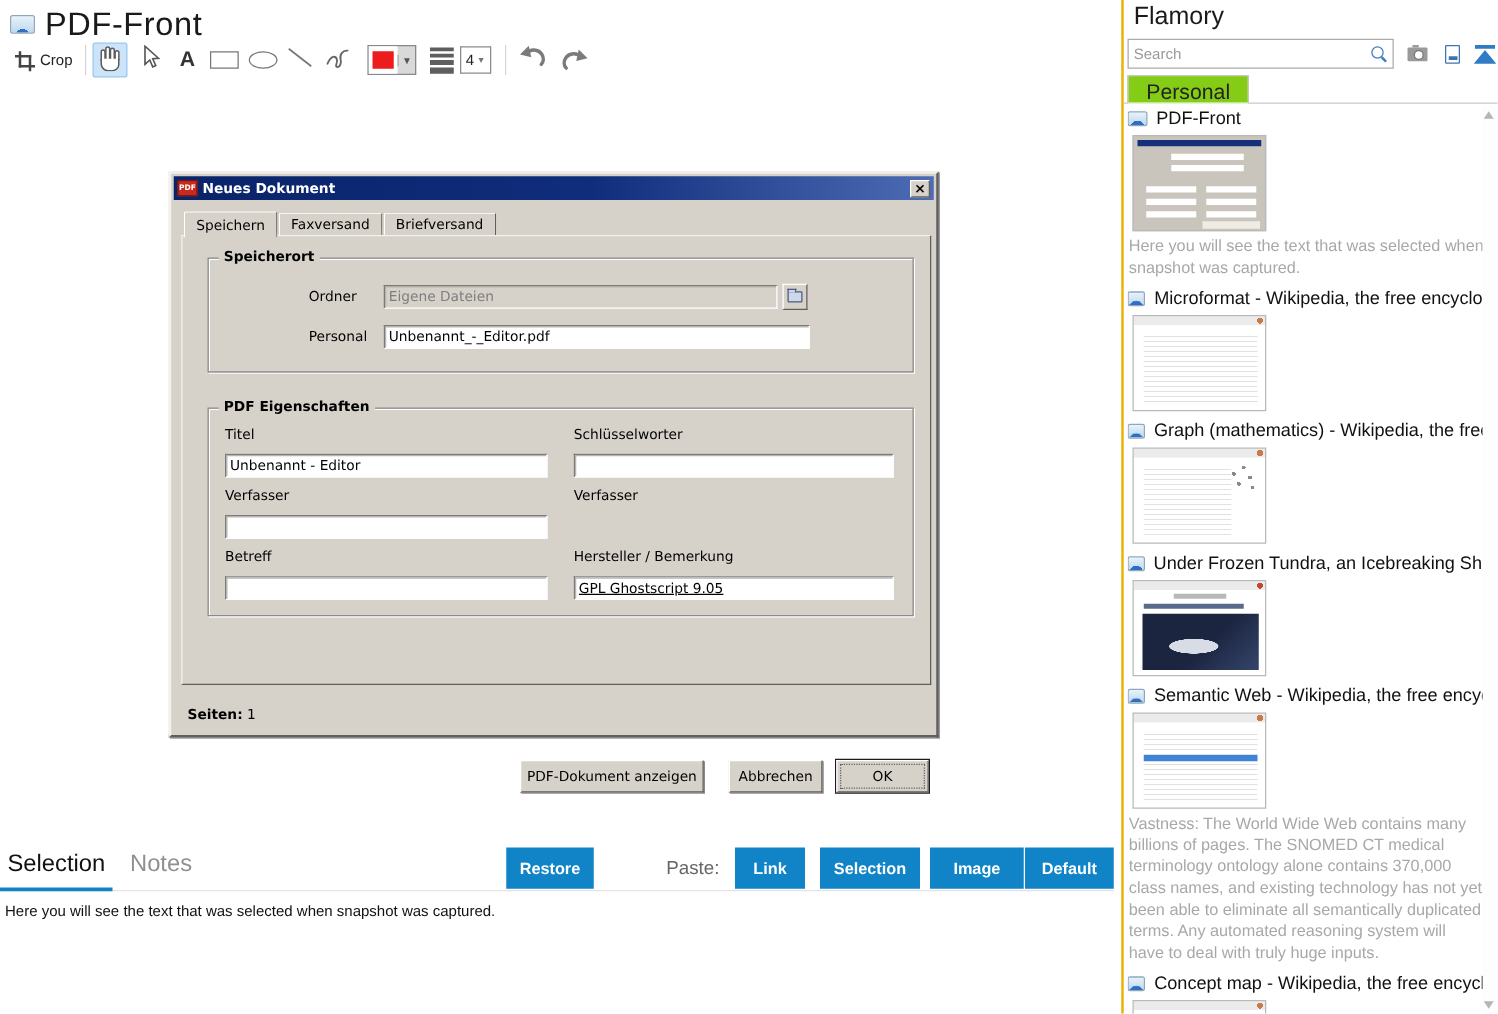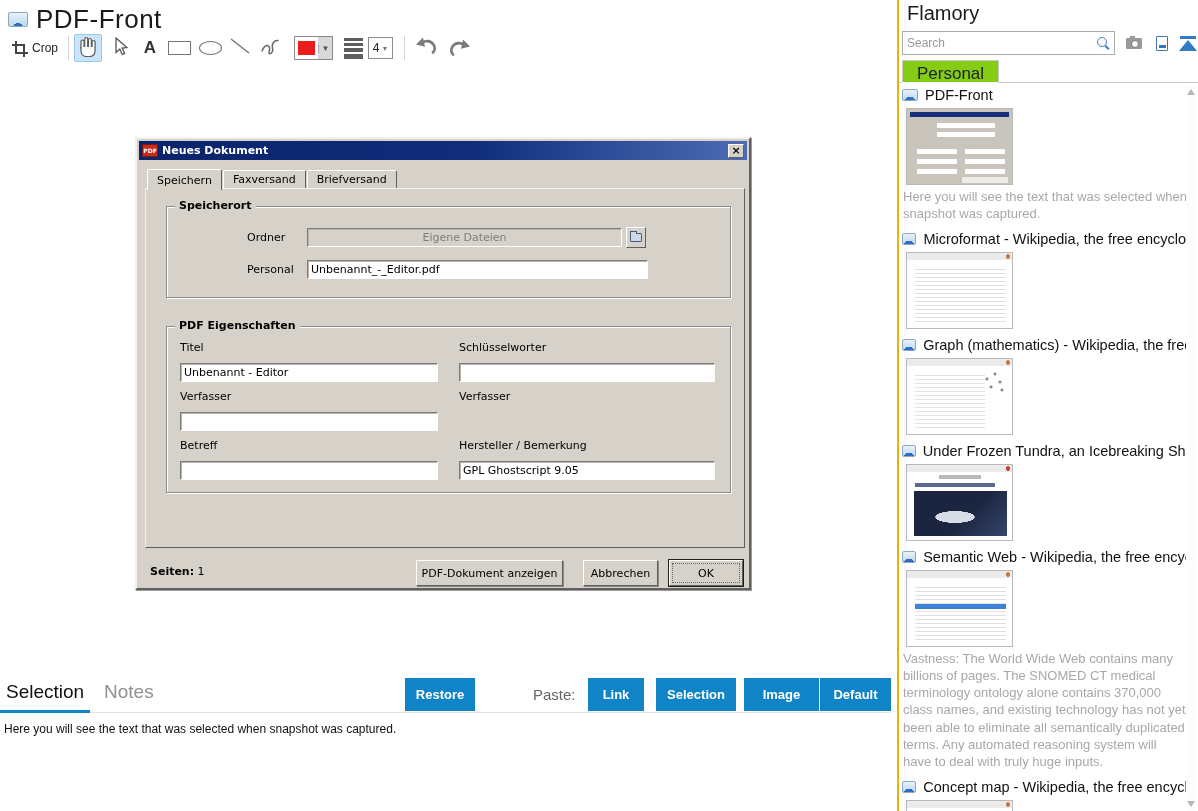--- a/index.html
+++ b/index.html
@@ -69,31 +69,31 @@
   .grp { position:absolute; border:1px solid #8b8b8b;
          box-shadow:inset 1px 1px 0 #fff, 1px 1px 0 #fff; }
   .grp-legend { position:absolute; top:-8px; left:8px; background:#d6d2ca; padding:0 4px;
                 font-weight:bold; }
   .grp1 { left:20px; top:17px; width:565px; height:92px; }
   .grp2 { left:20px; top:137px; width:565px; height:167px; }
   .dlg-label { position:absolute; white-space:nowrap; }
   .win-input { position:absolute; height:19px; background:#fff; border:1px solid;
                border-color:#7b7b7b #fff #fff #7b7b7b; box-shadow:inset 1px 1px 0 #b9b5ad;
                font-family:"DejaVu Sans", sans-serif; font-size:11px; padding:0 3px; color:#000; }
-  .win-input:disabled, .win-input.disabled { background:#d6d2ca; color:#7e7e7e;text-align:center; }
+  .win-input:disabled, .win-input.disabled { background:#d6d2ca; color:#7e7e7e; }
   .browse-btn { position:absolute; width:20px; height:21px; background:#d6d2ca; border:1px solid;
                 border-color:#fff #5f5f5f #5f5f5f #fff; display:flex; align-items:center; justify-content:center; }
   .folder-glyph { width:12px; height:9px; border:1px solid #4a5a7a; border-radius:1px;
                   background:#cfd8ea; position:relative; }
   .folder-glyph::before { content:""; position:absolute; left:-1px; top:-3px; width:5px; height:2px;
                   border:1px solid #4a5a7a; border-bottom:none; background:#cfd8ea; }
   .win-btn { position:absolute; height:26px; background:#d6d2ca; border:1px solid;
              border-color:#fff #5f5f5f #5f5f5f #fff; box-shadow:1px 1px 0 #8a8a8a;
              font-family:"DejaVu Sans", sans-serif; font-size:11px; display:flex;
-             align-items:center; justify-content:center; color:#000; }
+             align-items:center; justify-content:center; color:#000;margin-top:48px; }
   .win-btn.default { box-shadow:0 0 0 1px #1c1c1c; outline:1px dotted #666; outline-offset:-4px; }
   .seiten { position:absolute; left:13px; top:426px; }
   .seiten b { font-weight:bold; }
 
   
   .bottom { position:absolute; left:0; top:676px; width:897px; height:135px; background:#fff; }
   .bp-tab { position:absolute; top:5px; font-size:19px; }
   .bp-tab.active { color:#111; }
   .bp-tab.inactive { color:#909090; }
   .bp-underline { position:absolute; left:0; top:34px; width:90px; height:3px; background:#1184c8; z-index:2; }
@@ -322,21 +322,21 @@
           <span class="dlg-label" style="left:292px;top:14px">Schlüsselworter</span>
           <input class="win-input" style="left: 292px; top: 36px; width: 256px;" value="">
 
           <span class="dlg-label" style="left:13px;top:63px">Verfasser</span>
           <input class="win-input" style="left: 13px; top: 85px; width: 258px;" value="">
           <span class="dlg-label" style="left:292px;top:63px">Verfasser</span>
 
           <span class="dlg-label" style="left:13px;top:112px">Betreff</span>
           <input class="win-input" style="left: 13px; top: 134px; width: 258px;" value="">
           <span class="dlg-label" style="left:292px;top:112px">Hersteller / Bemerkung</span>
-          <input class="win-input" style="left: 292px; top: 134px; width: 256px;" value="GPL Ghostscript 9.05">
+          <input class="win-input" style="left: 292px; top: 134px; width: 256px; text-decoration: underline;" value="GPL Ghostscript 9.05">
         </div>
       </div>
 
       <span class="seiten">
         <b>Seiten:</b>
         <span>1</span>
       </span>
       <button class="win-btn" style="left:279px;top:421px;width:147px">PDF-Dokument anzeigen</button>
       <button class="win-btn" style="left:446px;top:421px;width:75px">Abbrechen</button>
       <button class="win-btn default" style="left:532px;top:421px;width:74px">OK</button>

